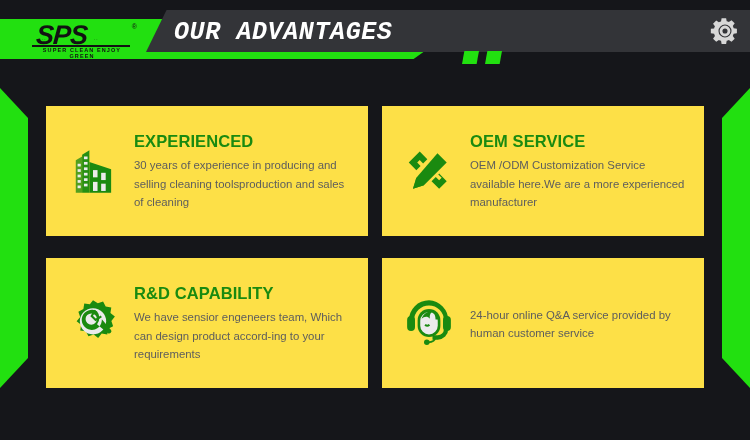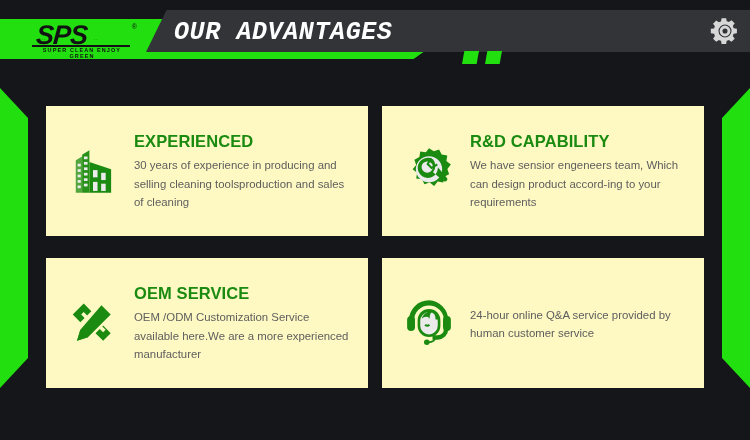--- a/index.html
+++ b/index.html
@@ -84,21 +84,21 @@
   
   .grid {
     position:absolute; left:46px; top:106px;
     width:658px; height:282px;
     display:grid;
     grid-template-columns: 322px 322px;
     grid-template-rows: 130px 130px;
     gap:22px 14px;
   }
   .card {
-    background:#fef9c3;
+    background:#fde047;
     display:flex; align-items:center;
     padding:0 14px 0 16px;
   }
   .card-icon {
     width:62px; min-width:62px; height:62px;
     display:flex; align-items:center; justify-content:center;
     margin-right:10px;
   }
   .card-body { flex:1; padding-top:2px; }
   .card-title {
@@ -173,48 +173,48 @@
       </svg>
     </div>
     <div class="card-body">
       <div class="card-title">EXPERIENCED</div>
       <div class="card-text">30 years of experience in producing and selling cleaning toolsproduction and sales of cleaning</div>
     </div>
   </div>
 
   <div class="card">
     <div class="card-icon">
-      <svg viewBox="0 0 64 64" width="56" height="56" aria-hidden="true">
-        <path fill="#1a8a10" d="M32 6 l5.5 3.5 6-2 3 5.7 6.4 1 -1 6.4 5.1 4 -4 5.1 2 6 -5.7 3 -1 6.4 -6.4 -1 -4 5.1 -5.1 -4 -6 2 -3 -5.7 -6.4 -1 1 -6.4 -5.1 -4 4 -5.1 -2 -6 5.7 -3 1 -6.4 6.4 1z"></path>
-        <circle cx="32" cy="30" r="15" fill="#ebebec"></circle>
-        <path fill="#1a8a10" d="M36.5 18.5 a11.5 11.5 0 1 0 5.6 9.1 l10.5 12.4 a2.6 2.6 0 0 1 -3.6 3.6 L36.6 33.4 A11.5 11.5 0 0 0 36.5 18.5 z M30 21 a6.5 6.5 0 1 1 0 13 6.5 6.5 0 0 1 0 -13 z"></path>
-        <path fill="#1a8a10" d="M33 17 l0 7 -6 0 0 -7 z" opacity="0"></path>
-        <path fill="none" stroke="#1a8a10" stroke-width="2.4" d="M34.5 17.5 l-4 6.5 4.5 4.5 6.5 -4"></path>
-      </svg>
-    </div>
-    <div class="card-body">
-      <div class="card-title">R&amp;D CAPABILITY</div>
-      <div class="card-text">We have sensior engeneers team, Which can design product accord-ing to your requirements</div>
-    </div>
-  </div>
-
-  <div class="card">
-    <div class="card-icon">
       <svg viewBox="0 0 64 64" width="54" height="54" aria-hidden="true">
         <g fill="#1a8a10">
           <path d="M42 11 L53 22 L26 49 L13 53 L17 40 Z"></path>
           <path d="M13 53 L17 40 L26 49 Z" opacity="0.9"></path>
           <path d="M21 9 L30 18 L25 23 L21 19 L18 22 L22 26 L17 31 L8 22 Z"></path>
           <path d="M44 35 L53 44 L44 53 L35 44 L40 39 L44 43 L47 40 L43 36 Z"></path>
         </g>
       </svg>
     </div>
     <div class="card-body">
       <div class="card-title">OEM SERVICE</div>
       <div class="card-text">OEM /ODM Customization Service available here.We are a more experienced manufacturer</div>
+    </div>
+  </div>
+
+  <div class="card">
+    <div class="card-icon">
+      <svg viewBox="0 0 64 64" width="56" height="56" aria-hidden="true">
+        <path fill="#1a8a10" d="M32 6 l5.5 3.5 6-2 3 5.7 6.4 1 -1 6.4 5.1 4 -4 5.1 2 6 -5.7 3 -1 6.4 -6.4 -1 -4 5.1 -5.1 -4 -6 2 -3 -5.7 -6.4 -1 1 -6.4 -5.1 -4 4 -5.1 -2 -6 5.7 -3 1 -6.4 6.4 1z"></path>
+        <circle cx="32" cy="30" r="15" fill="#ebebec"></circle>
+        <path fill="#1a8a10" d="M36.5 18.5 a11.5 11.5 0 1 0 5.6 9.1 l10.5 12.4 a2.6 2.6 0 0 1 -3.6 3.6 L36.6 33.4 A11.5 11.5 0 0 0 36.5 18.5 z M30 21 a6.5 6.5 0 1 1 0 13 6.5 6.5 0 0 1 0 -13 z"></path>
+        <path fill="#1a8a10" d="M33 17 l0 7 -6 0 0 -7 z" opacity="0"></path>
+        <path fill="none" stroke="#1a8a10" stroke-width="2.4" d="M34.5 17.5 l-4 6.5 4.5 4.5 6.5 -4"></path>
+      </svg>
+    </div>
+    <div class="card-body">
+      <div class="card-title">R&amp;D CAPABILITY</div>
+      <div class="card-text">We have sensior engeneers team, Which can design product accord-ing to your requirements</div>
     </div>
   </div>
 
   <div class="card">
     <div class="card-icon">
       <svg viewBox="0 0 64 64" width="56" height="56" aria-hidden="true">
         <path fill="#1a8a10" d="M32 6 A23 23 0 0 0 9 29 v6 h6 v-6 a17 17 0 0 1 34 0 v10 a7 7 0 0 1 -7 7 h-6 v5 h6 a12 12 0 0 0 12 -12 V29 A23 23 0 0 0 32 6 z"></path>
         <rect x="7" y="24" width="9" height="17" rx="4.5" fill="#1a8a10"></rect>
         <rect x="48" y="24" width="9" height="17" rx="4.5" fill="#1a8a10"></rect>
         <path fill="#1a8a10" d="M32 16 a13 13 0 0 0 -13 13 v6 a13 13 0 0 0 26 0 v-6 a13 13 0 0 0 -13 -13 z"></path>

